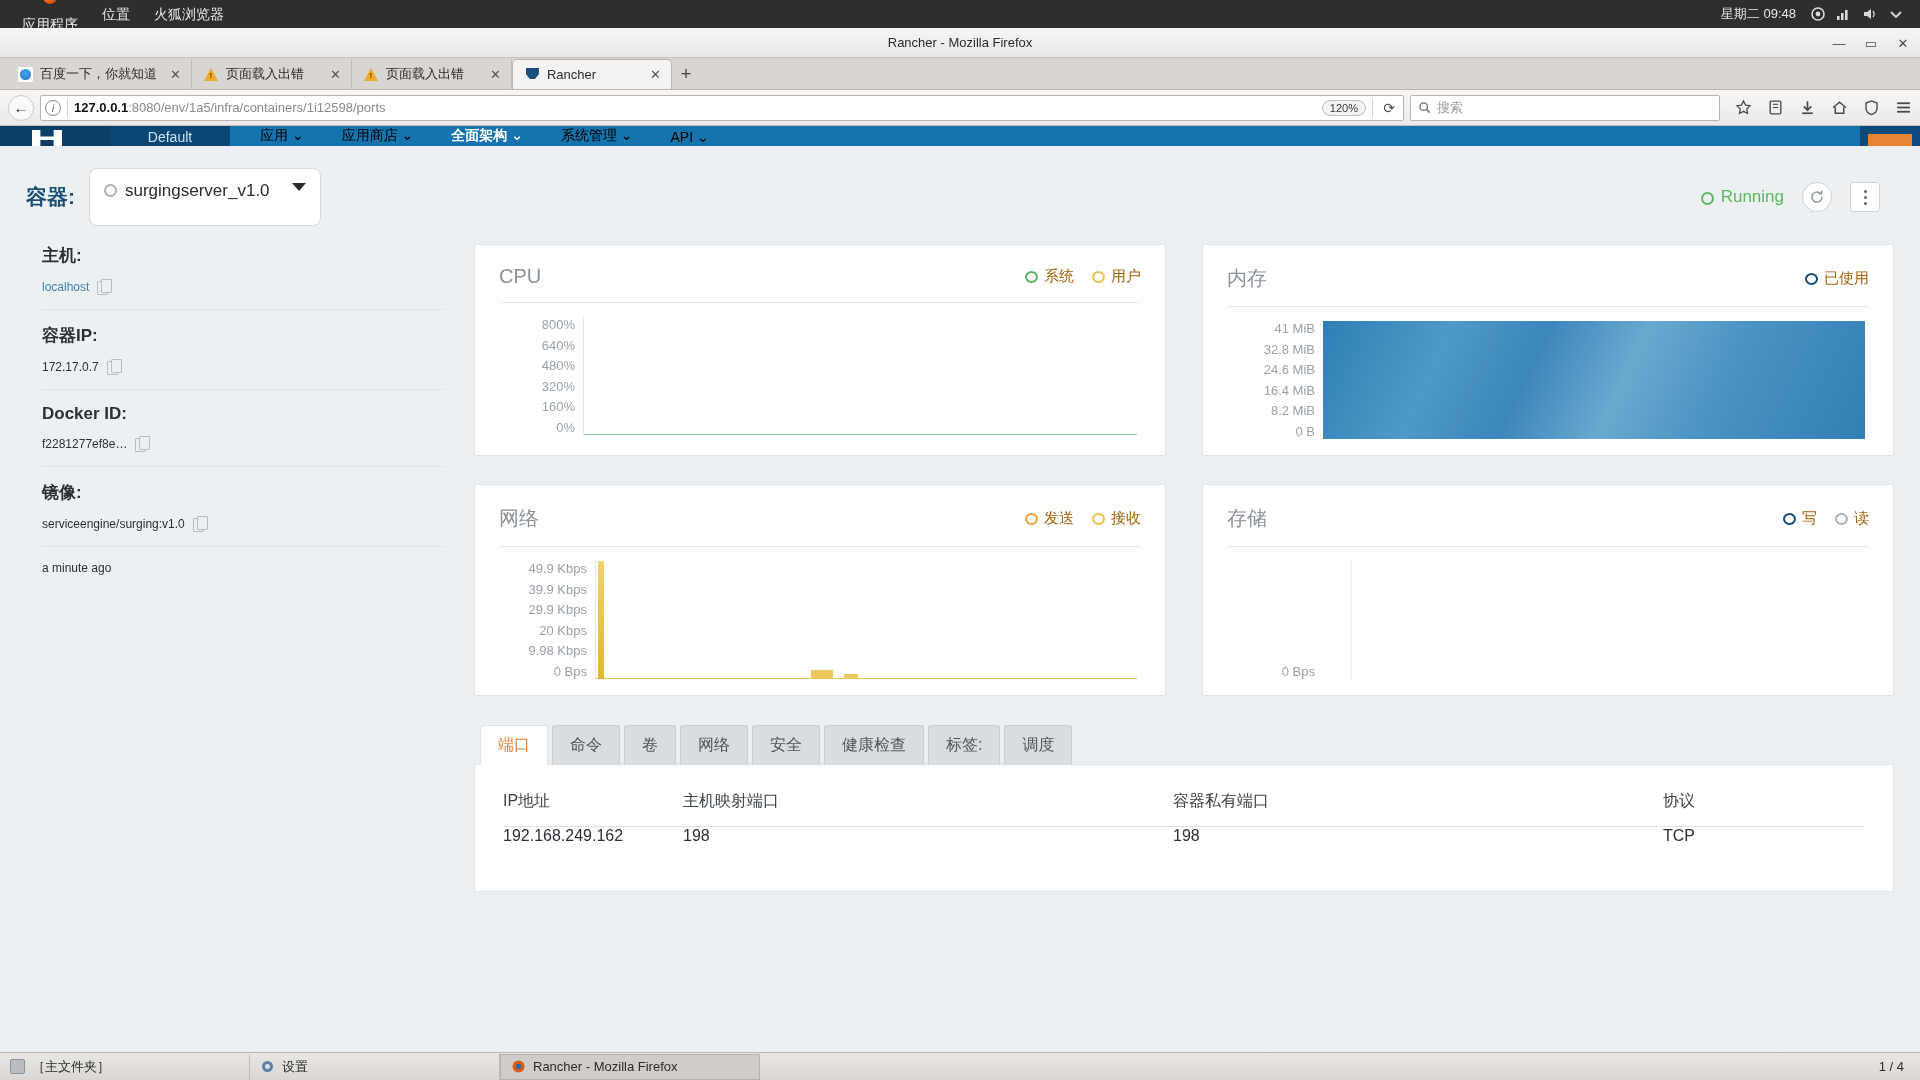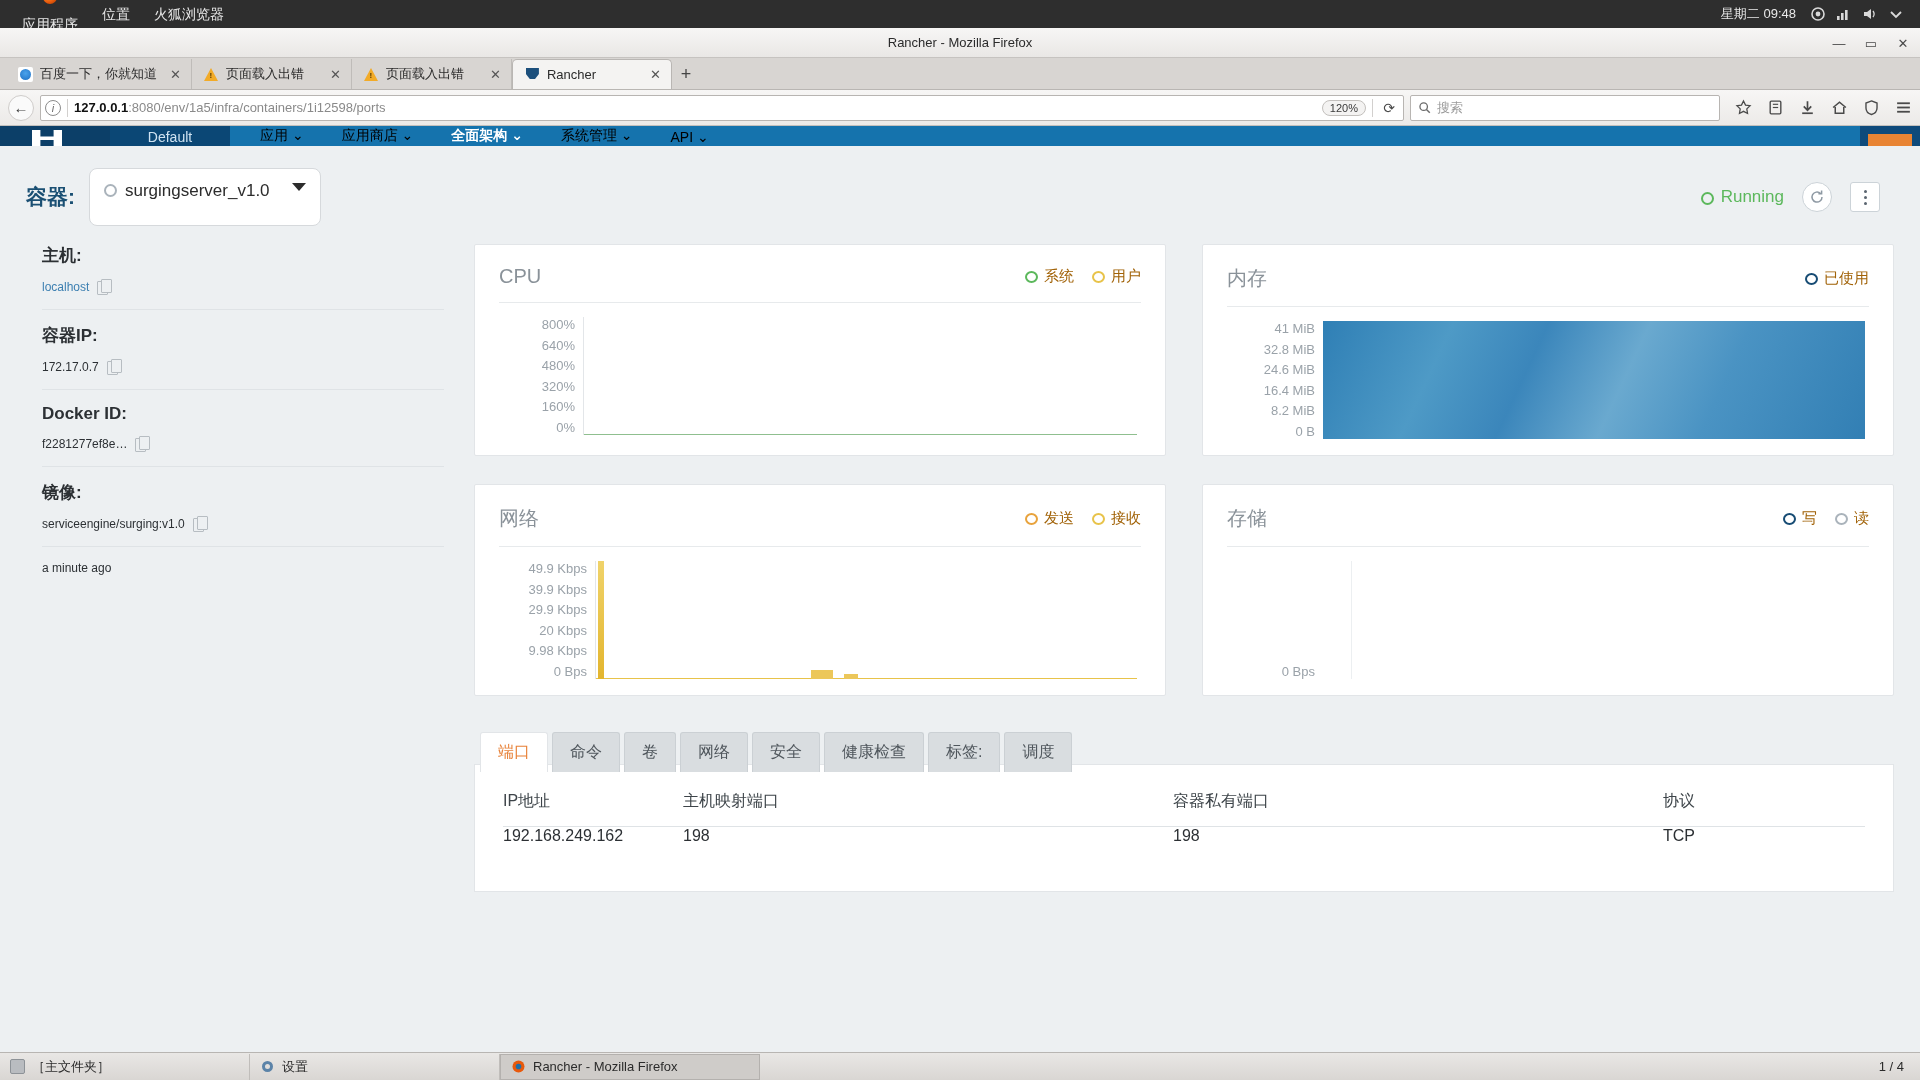--- a/index.html
+++ b/index.html
@@ -166,21 +166,21 @@
   .net-spike { position:absolute; left:2px; bottom:0; width:6px; height:100%;
     background: linear-gradient(#f0d36a,#e3b52e);}
   .net-bump { position:absolute; bottom:0; height:9px; background:#ecc75a;}
   .stor-tick { position:absolute; left:28px; top:0; width:1px; height:100%; background:#eceff1;}
 
   
   .tabs-wrap { margin-top: 4px; }
   .tabs { display:flex; align-items:flex-end; gap:4px; padding-left: 6px;}
   .tab {
     background:#d9dde0; border:1px solid #cbd0d4; border-bottom:none; border-radius:3px 3px 0 0;
-    padding: 9px 17px; font-size:16px; color:#4f565c; cursor:pointer; position:relative; top:8px;
+    padding: 9px 17px; font-size:16px; color:#4f565c; cursor:pointer; position:relative; top:1px;
   }
   .tab.active { background:#fff; color:#e8833a; border-color:#e2e5e8; }
   .tab-panel { background:#fff; border:1px solid #e2e5e8; padding: 26px 28px 46px 28px; }
   table { width:100%; border-collapse:collapse;}
   th { text-align:left; font-size:16px; font-weight:normal; color:#3d4449; padding-bottom:14px;
       border-bottom:1px solid #dfe3e6;}
   td { font-size:16px; color:#2c3034; }
   .col-ip { width: 180px;}
   .col-host { width: 490px;}
   .col-priv { width: 490px;}

